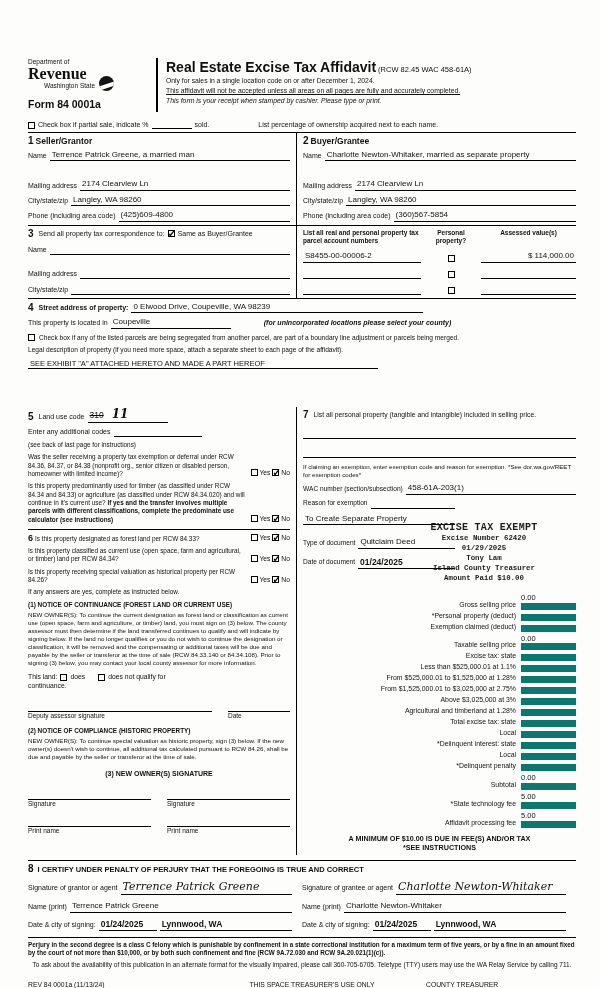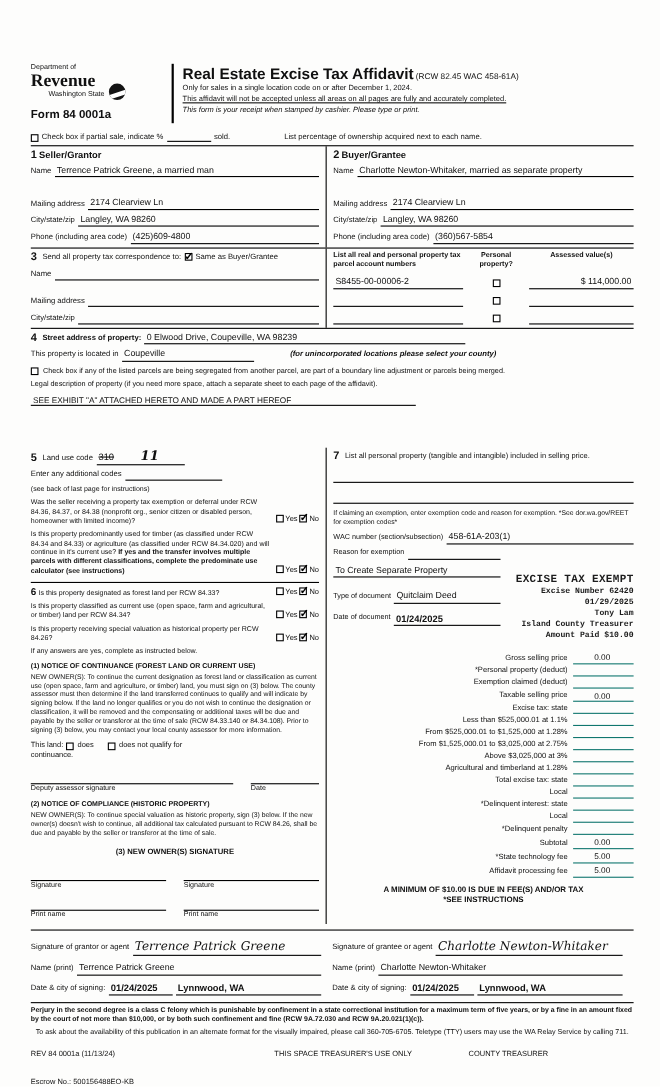--- a/index.html
+++ b/index.html
@@ -46,32 +46,32 @@
 .p-num{width:118px;border-bottom:1px solid #000;min-height:10px;font-size:8px;padding:0 2px}
 .p-cb{width:52px;text-align:center}
 .p-val{flex:1;border-bottom:1px solid #000;min-height:10px;text-align:right;font-size:8px;padding:0 2px}
 
 .main{display:flex;margin-top:38px;min-height:402px}
 .qrow{display:flex;gap:4px;margin-top:4px}
 .qt{flex:1;font-size:6.4px}
 .yn{white-space:nowrap;align-self:flex-end;font-size:6.8px}
 .para{font-size:6.2px;line-height:1.28;margin-top:2px}
 .struck{text-decoration:line-through;font-size:8.5px}
-.hand{font-family:"DejaVu Serif",serif;font-style:italic;font-weight:bold;font-size:12px;margin-left:24px;line-height:.8}
+.hand{font-family:"DejaVu Serif",serif;font-style:italic;font-weight:bold;font-size:12px;margin-left:8px;line-height:.8}
 .sec6{border-top:1px solid #000;margin-top:5px;padding-top:3px}
 .lblrow{display:flex;gap:16px;font-size:6.5px}
 .lblrow span{flex:1}
 
 .mrow{display:flex;align-items:flex-end;margin-top:2px;font-size:6.9px}
 .ml{flex:1;text-align:right;padding-right:5px}
-.mv{width:55px;border-bottom:1px solid #0f766e;text-align:center;min-height:9px;font-size:7.5px;flex:none;padding-right:2px}
+.mv{width:55px;border-bottom:7px solid #0f766e;text-align:left;min-height:9px;font-size:7.5px;flex:none;padding-right:2px}
 
 .exwrap{position:relative;margin-top:4px;min-height:92px}
 .exleft{width:152px}
-.stamp{position:absolute;right:0;top:22px;width:152px;text-align:right;font-family:"Liberation Mono",monospace;font-weight:bold;color:#1c1c1c;line-height:1.35}
+.stamp{position:absolute;right:16px;top:22px;width:152px;text-align:center;font-family:"Liberation Mono",monospace;font-weight:bold;color:#1c1c1c;line-height:1.35}
 .stamp .s1{font-size:10px;letter-spacing:.3px}
 .stamp .sl{font-size:7.4px}
 .minwrap{margin-top:6px;text-align:center;font-weight:bold;font-size:7.2px}
 
 .sec8{border-top:1px solid #000;margin-top:5px;padding-top:3px}
 .half{flex:1;padding-right:10px}
 .script{font-family:"DejaVu Serif",serif;font-style:italic;font-size:11px;min-height:13px}
 .fillval{font-weight:bold;font-size:8.5px}
 .w58{flex:0 0 58px}
 
@@ -429,20 +429,24 @@
         </div>
 
       <div class="minwrap">
         <div>A MINIMUM OF $10.00 IS DUE IN FEE(S) AND/OR TAX</div>
         <div>*SEE INSTRUCTIONS</div>
       </div>
     </div>
   </div>
 
   <div class="sec8">
+    <div>
+      <span class="n">8</span>
+      <span class="b" style="font-size:7.5px">I CERTIFY UNDER PENALTY OF PERJURY THAT THE FOREGOING IS TRUE AND CORRECT</span>
+    </div>
     <div class="cols" style="margin-top:5px">
       <div class="half">
         <div class="fr">
             <span class="lab">Signature of grantor or agent</span>
             <span class="uv script">Terrence Patrick Greene</span>
           </div>
         <div class="fr mt6">
             <span class="lab">Name (print)</span>
             <span class="uv">Terrence Patrick Greene</span>
           </div>

